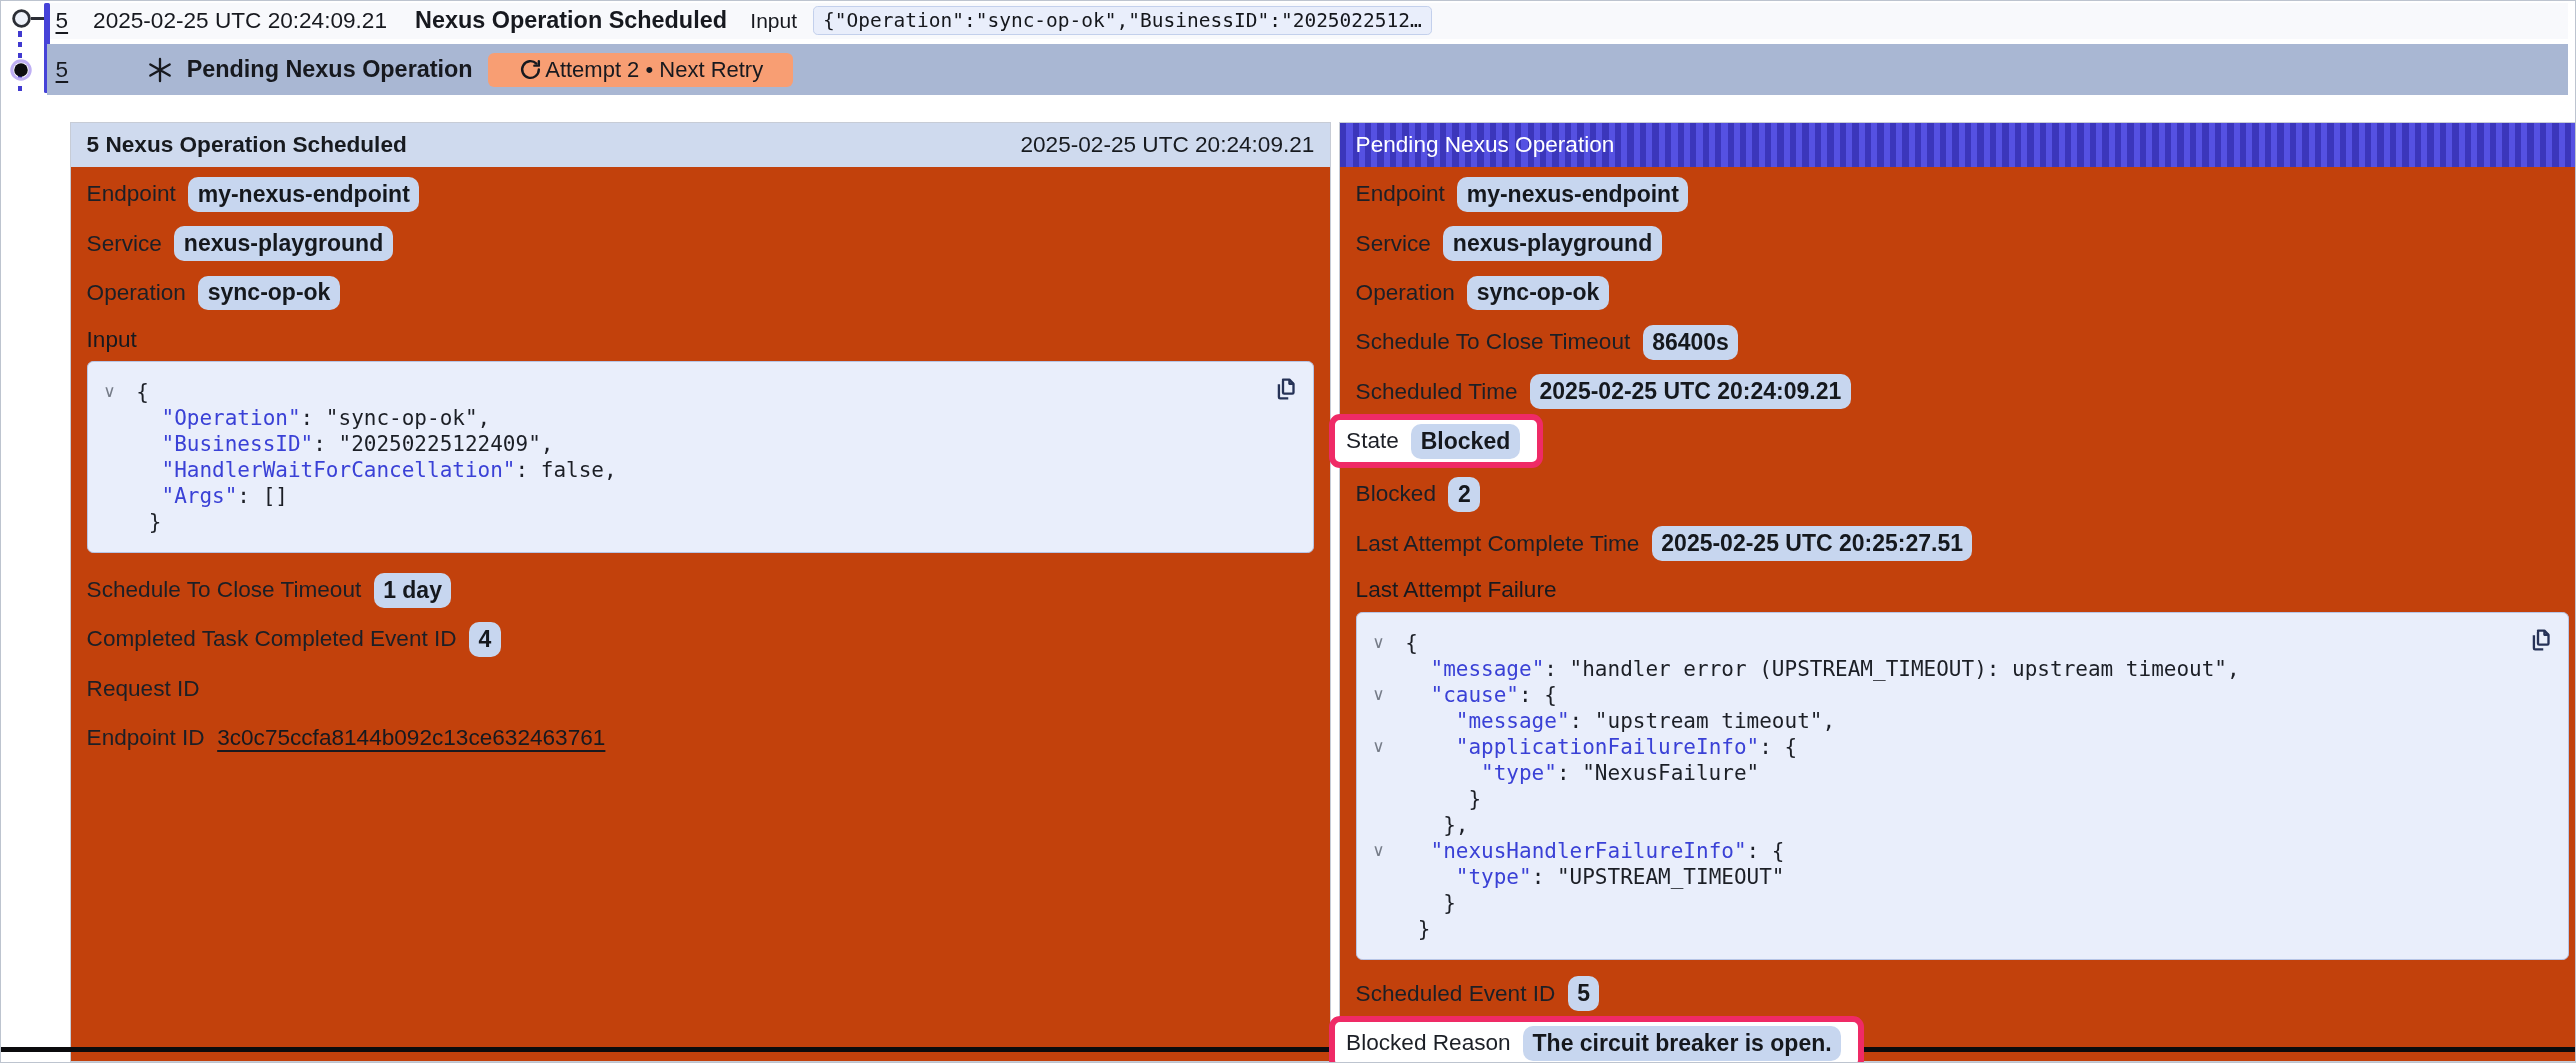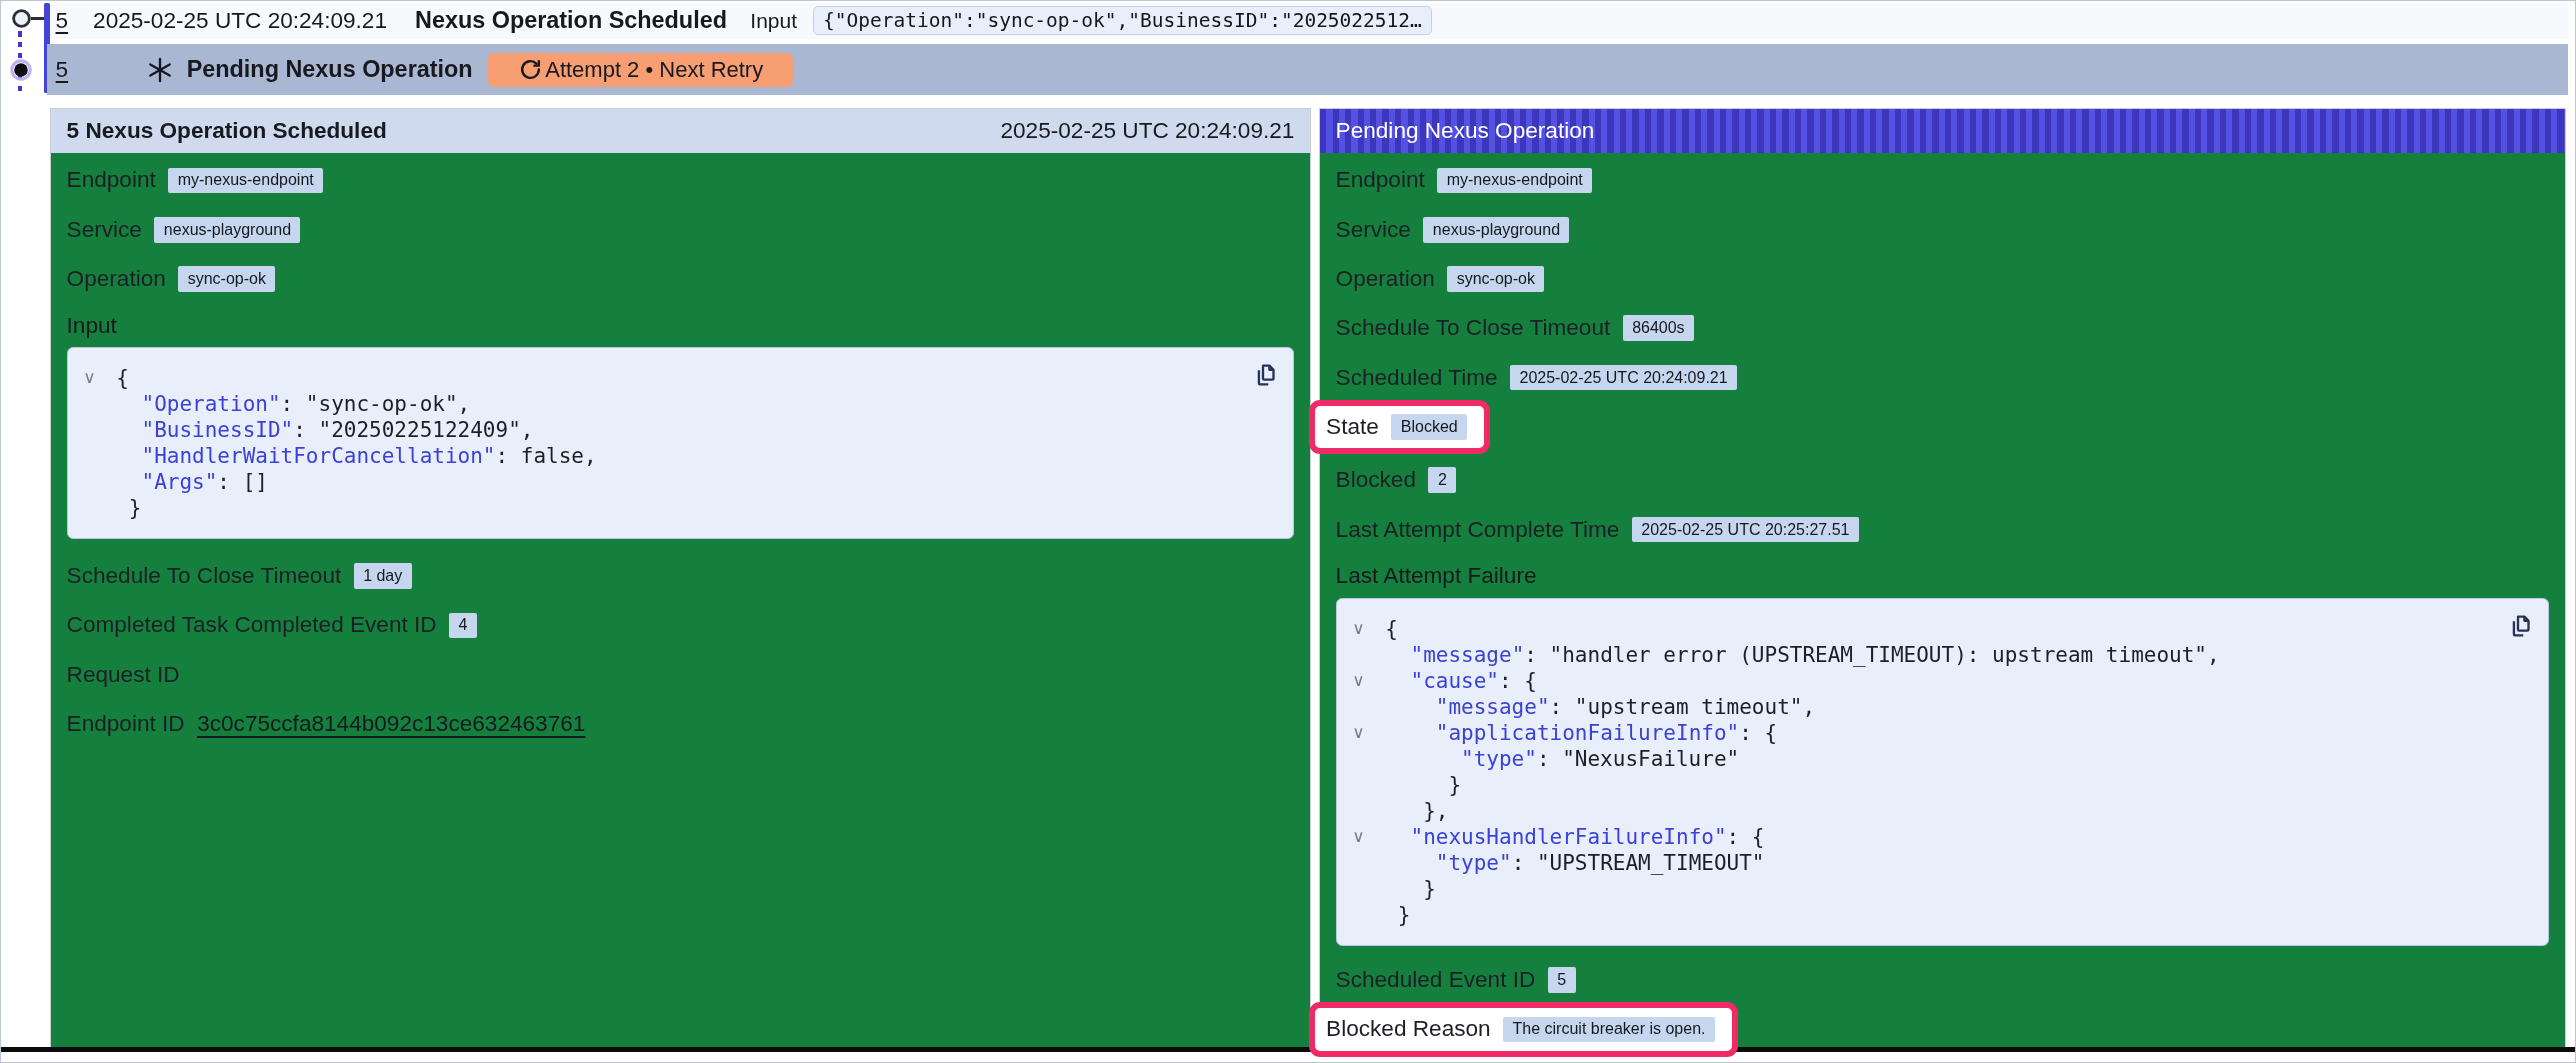--- a/index.html
+++ b/index.html
@@ -30,37 +30,37 @@
   .evt-input-badge { margin-left:15.6px; font-family:"DejaVu Sans Mono", monospace; font-size:19.5px;
                      background:#e9eefb; border:1.6px solid #c3d0ec; border-radius:4.7px;
                      padding:2.3px 9.4px; white-space:nowrap; color:#15171c; }
   .star-icon { margin-left:78px; width:28px; height:28px; display:inline-flex; }
   .evt-title2 { margin-left:12.5px; font-size:23.4px; font-weight:700; }
   .retry-badge { margin-left:15.6px; height:34px; background:#f89e73; border-radius:6.2px;
                  display:inline-flex; align-items:center; gap:2px; padding:0 30px; }
   .retry-badge .rb-text { font-size:22px; font-weight:500; color:#17191f; }
 
   
-  .panel { position:absolute; top:107px; height:940px; background:#15803d; border:1.6px solid #c7ccd6; }
+  .panel { position:absolute; top:121px; height:940px; background:#c2410c; border:1.6px solid #c7ccd6;margin-left:20px; }
   .left-panel  { left:49px;   width:1261px; }
   .right-panel { left:1318px; width:1247px; }
   .panel-header { height:44px; display:flex; align-items:center; justify-content:space-between;
                   padding:0 15.6px; }
   .left-panel .panel-header { background:#cfdaee; }
   .right-panel .panel-header {
       background:repeating-linear-gradient(90deg,#3b36bb 0 6.2px,#5551e2 6.2px 12.5px); }
   .ph-title { font-size:22.6px; font-weight:600; color:#171a1f; }
   .right-panel .ph-title { color:#ffffff; font-weight:500; }
   .ph-time { font-size:22.6px; color:#171a1f; }
   .panel-body { padding:9.4px 15.6px 0 15.6px; }
 
   .field { height:36px; margin-bottom:13.3px; display:flex; align-items:center; }
   .flabel { font-size:22.6px; color:#1c1f26; margin-right:12.5px; white-space:nowrap; }
-  .fbadge { background:#c7d6ef; border-radius:2px; padding:3.9px 9.4px; font-size:16px;
-            color:#15181d; white-space:nowrap; }
+  .fbadge { background:#c7d6ef; border-radius:10px; padding:3.9px 9.4px; font-size:23px;
+            color:#15181d; white-space:nowrap;font-weight:bold; }
   .flink { font-size:22.6px; color:#17191f; text-decoration:underline; text-underline-offset:4.7px;
            text-decoration-thickness:1.6px; cursor:pointer; }
   .section-label { height:31px; display:flex; align-items:center; font-size:22.6px; margin-bottom:6.2px; }
 
   
   .code-block { position:relative; background:#e9eefb; border:1.6px solid #b7c5e6; border-radius:6.2px;
                 padding:17px 55px 17px 15.6px; }
   .code-block.input-block { margin-bottom:18.7px; }
   .code-block.failure-block { margin-bottom:15.6px; }
   .code-line { font-family:"DejaVu Sans Mono", monospace; font-size:21px; line-height:26px;

